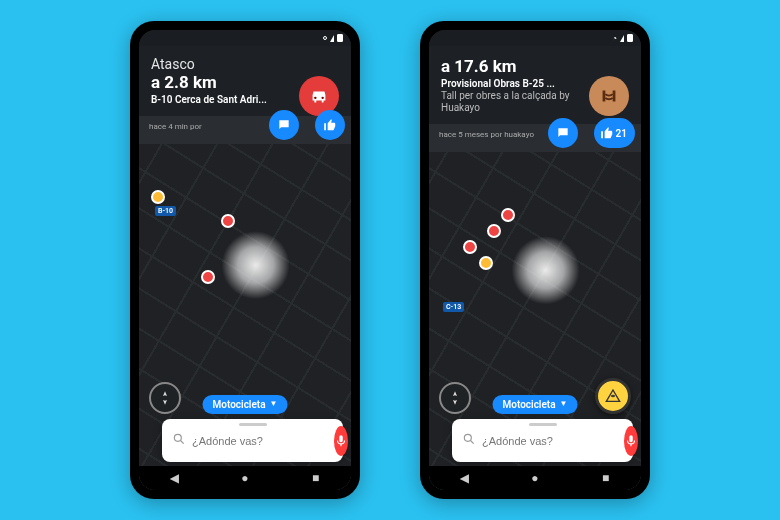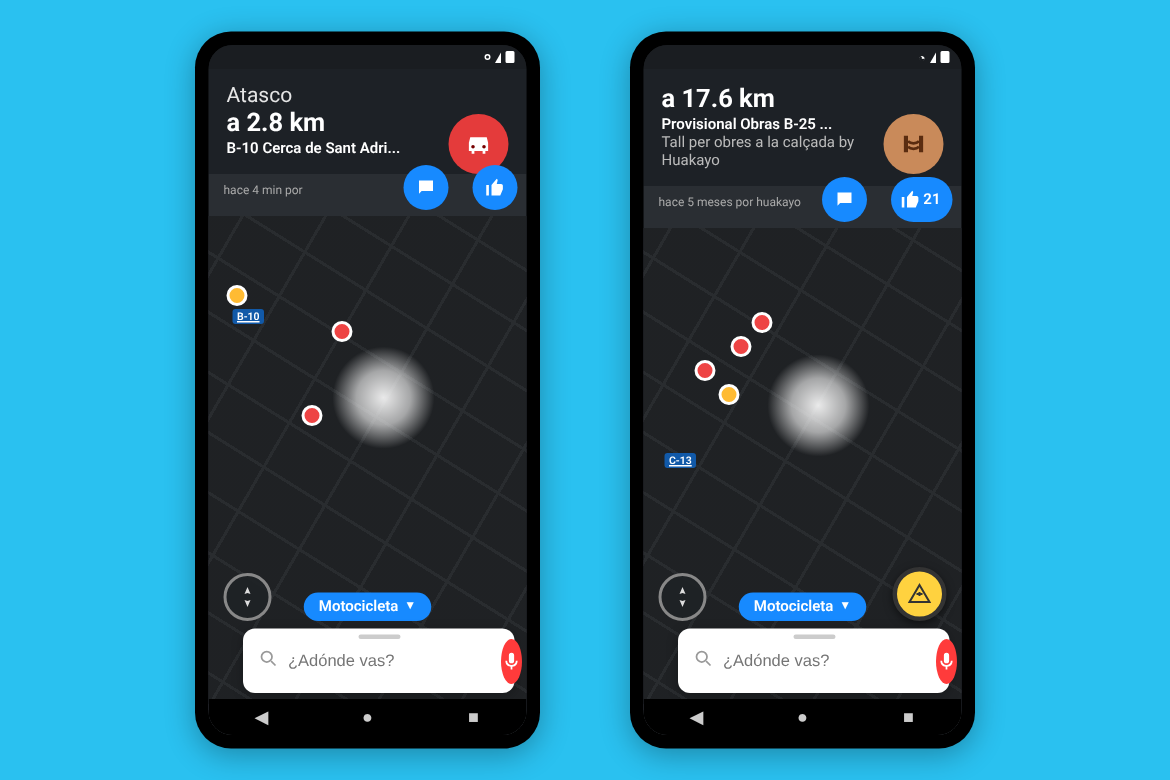--- a/index.html
+++ b/index.html
@@ -84,21 +84,21 @@
     content:""; position:absolute; inset:0;
     background:
       radial-gradient(circle at 55% 35%, rgba(255,255,255,0.9) 0, rgba(255,255,255,0.6) 18px, rgba(255,255,255,0) 34px),
       linear-gradient( 20deg, rgba(0,0,0,0.55), rgba(0,0,0,0.55)),
       repeating-linear-gradient( 32deg, #5a6168 0 2px, transparent 2px 34px),
       repeating-linear-gradient(-60deg, #5a6168 0 2px, transparent 2px 48px),
       #444a50;
   }
   .map .poi { position:absolute; width:14px;height:14px;border-radius:50%;background:#e44; border:2px solid #fff; }
   .map .poi.amber { background:#fb3; }
-  .map .shield { position:absolute; font-size:7px; background:#1159a8;color:#fff;padding:1px 3px;border-radius:2px; font-weight:600;text-decoration:underline;}
+  .map .shield { position:absolute; font-size:7px; background:#1159a8;color:#fff;padding:1px 3px;border-radius:2px; font-weight:600;}
 
   .compass {
     position:absolute; left:10px; bottom:76px;
     width:32px;height:32px;border-radius:50%;
     background:rgba(30,34,38,0.9); border:2px solid #888;
     display:flex;align-items:center;justify-content:center;
   }
   .compass svg{width:16px;height:16px;fill:#ddd;}
   .report-fab {
     position:absolute; right:10px; bottom:76px;

